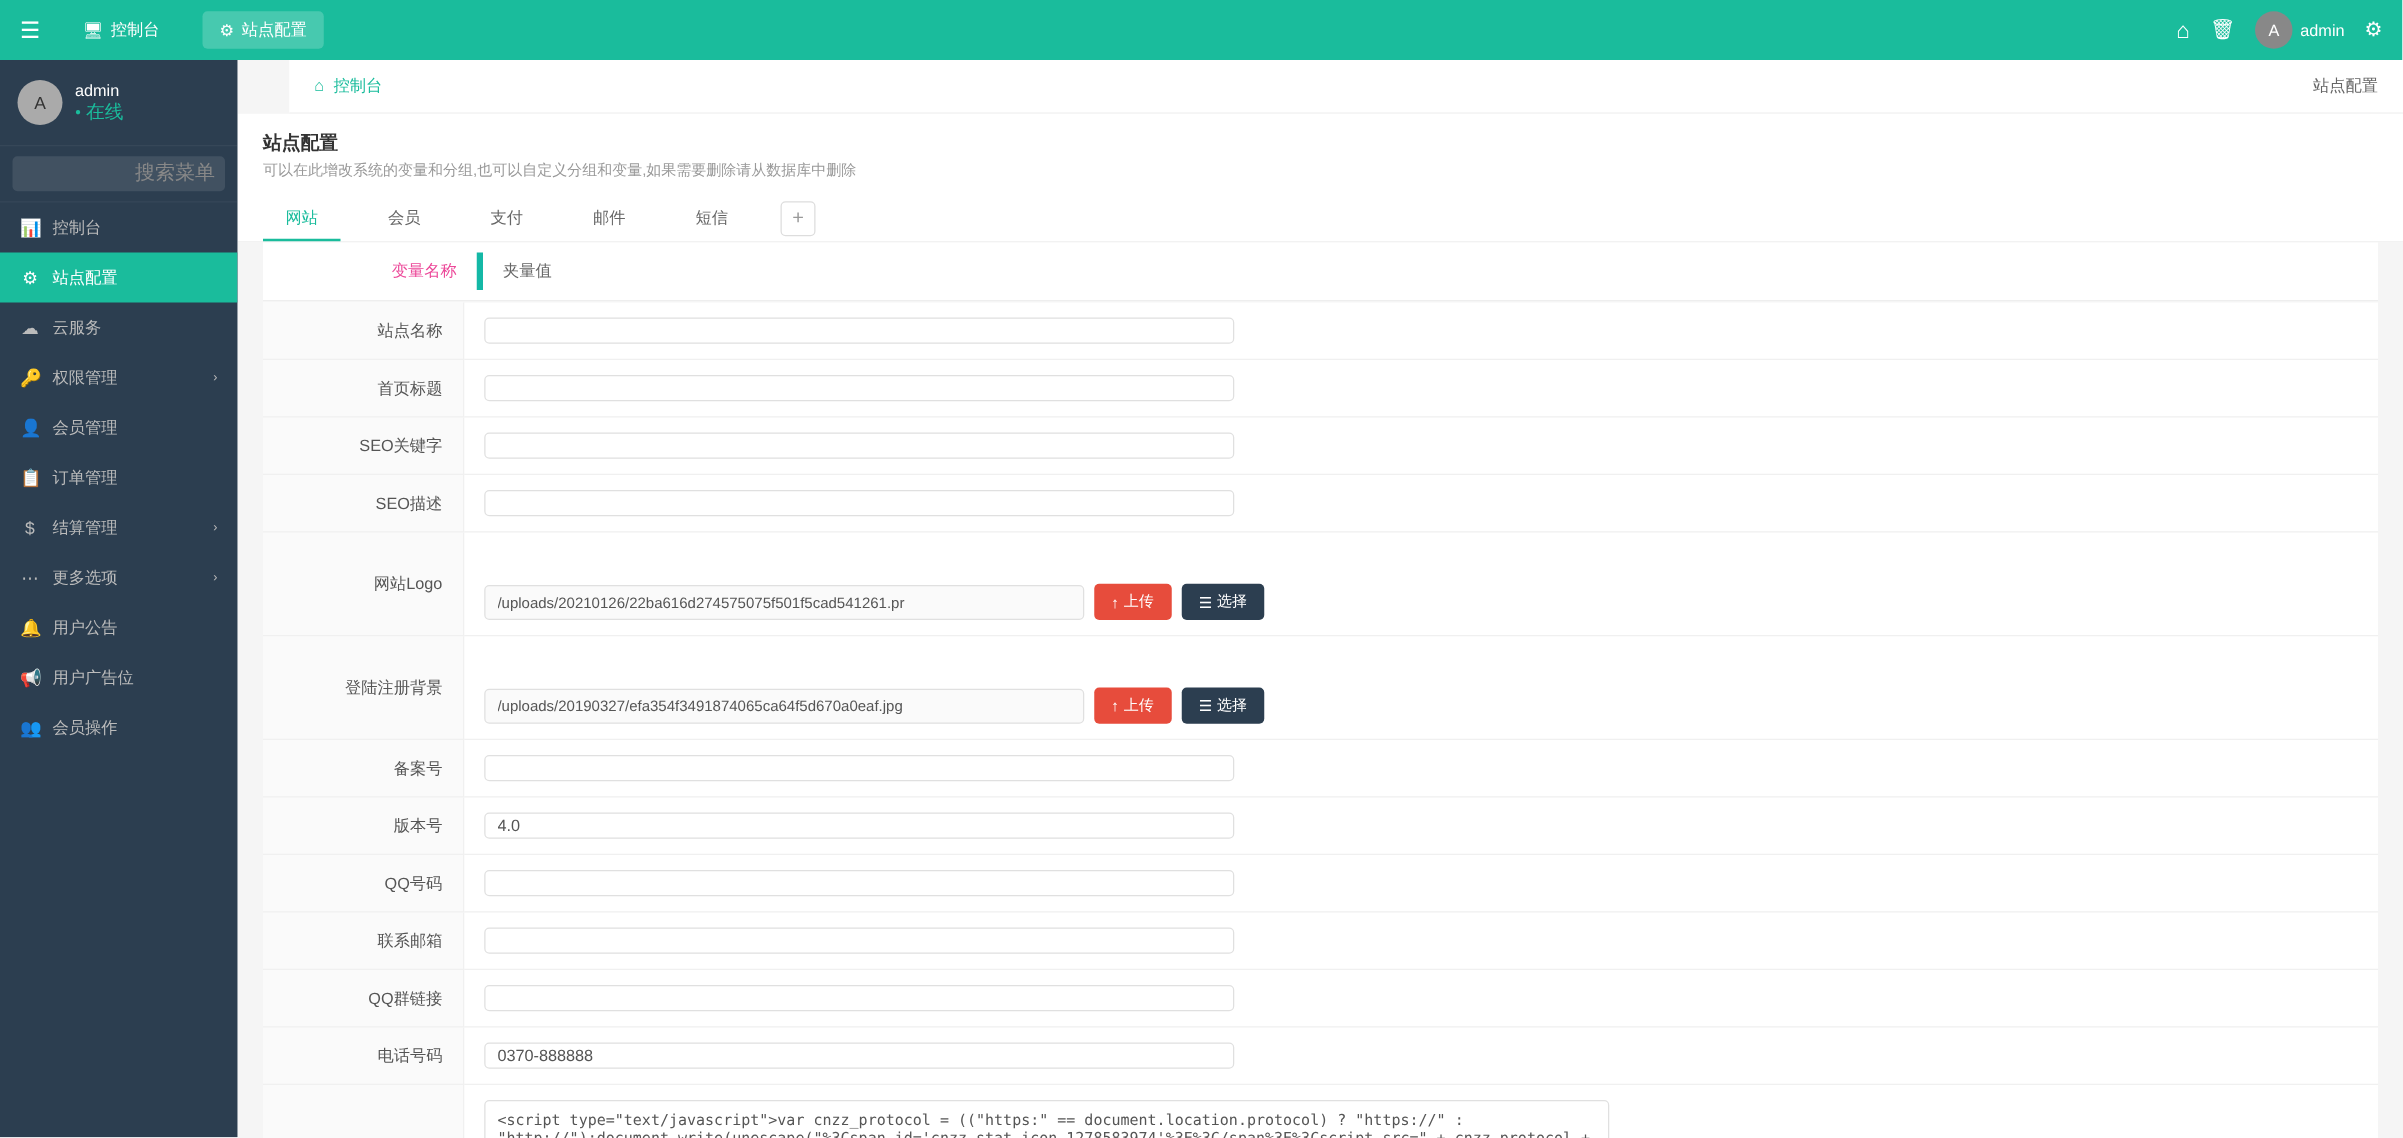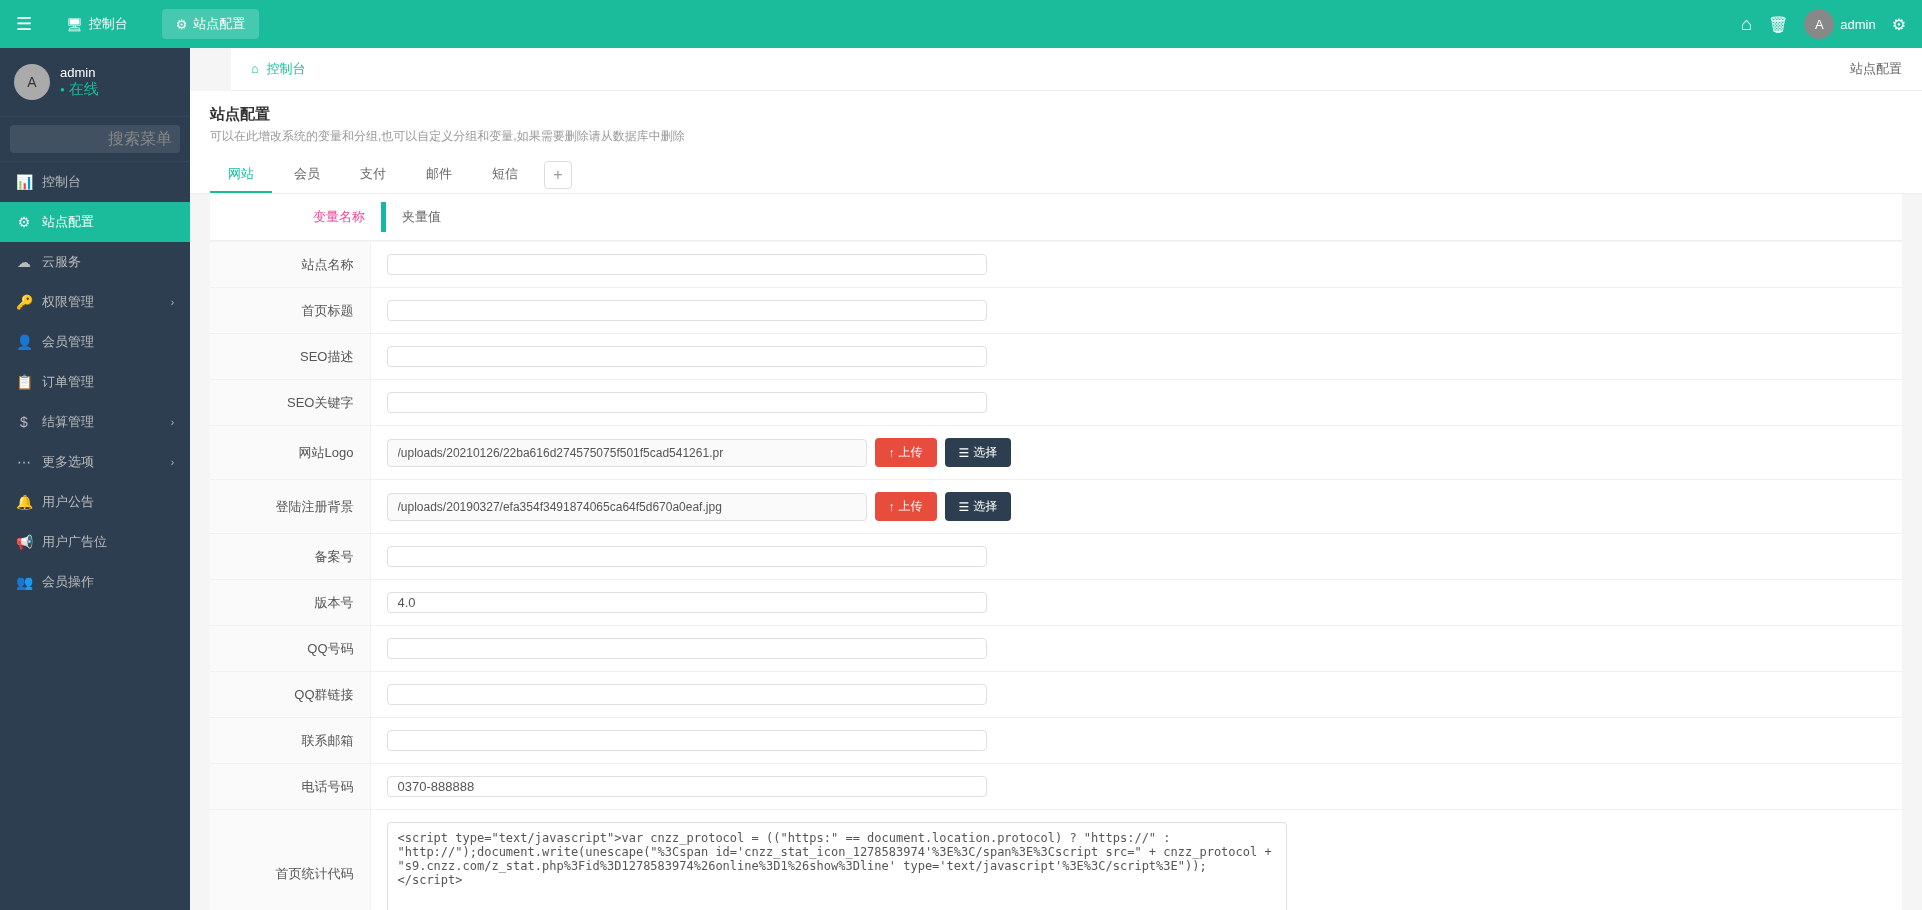--- a/index.html
+++ b/index.html
@@ -92,21 +92,21 @@
       border-bottom: 1px solid #eee;
       font-size: 13px;
       color: #666;
       margin-left: 41px;
     }
     .breadcrumb-bar a { color: #1abc9c; text-decoration: none; }
     .page-title { font-size: 15px; color: #333; font-weight: bold; margin-bottom: 4px; }
     .page-desc { font-size: 12px; color: #999; margin-bottom: 12px; }
 
     
-    .tabs { display: flex; align-items: center; gap: 0; }
+    .tabs { display: flex; align-items: center; gap: 16px; }
     .tab {
       padding: 8px 18px; cursor: pointer; font-size: 13px; color: #666;
       border-bottom: 2px solid transparent; margin-right: 4px;
     }
     .tab.active { color: #1abc9c; border-bottom-color: #1abc9c; }
     .tab-add {
       width: 28px; height: 28px; display: flex; align-items: center; justify-content: center;
       border: 1px solid #ddd; border-radius: 4px; cursor: pointer; color: #999; font-size: 16px; margin-left: 4px;
     }
 
@@ -124,21 +124,21 @@
     .form-table tr { border-bottom: 1px solid #f0f0f0; }
     .form-table td { padding: 12px 16px; vertical-align: middle; }
     .form-table td:first-child {
       width: 160px; color: #555; font-size: 13px; background: #fafafa;
       border-right: 1px solid #f0f0f0; text-align: right;
     }
     .form-input-wide {
       width: 100%; padding: 2px 10px;
       border: 1px solid #e0e0e0; border-radius: 4px; font-size: 13px; color: #555; outline: none;
     }
-    .file-input-group { display: flex; align-items: center; gap: 8px; }
+    .file-input-group { display: flex; align-items: center; gap: 8px; margin-top: 29px; }
     .file-path-input {
       flex: 1; max-width: 480px; padding: 6px 10px;
       border: 1px solid #e0e0e0; border-radius: 4px; font-size: 12px; color: #555; outline: none;
       background: #fafafa;
     }
     .btn-upload {
       padding: 6px 14px; background: #e74c3c; color: white; border: none;
       border-radius: 4px; cursor: pointer; font-size: 12px; display: flex; align-items: center; gap: 4px;
     }
     .btn-select {
@@ -325,28 +325,28 @@
           </tr>
 
           <tr>
             <td>首页标题</td>
             <td>
               <input type="text" class="form-input-wide" style="max-width: 600px;">
             </td>
           </tr>
 
           <tr>
+            <td>SEO关键字</td>
+            <td>
+              <input type="text" class="form-input-wide" style="max-width: 600px;">
+            </td>
+          </tr>
+
+          <tr>
             <td>SEO描述</td>
-            <td>
-              <input type="text" class="form-input-wide" style="max-width: 600px;">
-            </td>
-          </tr>
-
-          <tr>
-            <td>SEO关键字</td>
             <td>
               <input type="text" class="form-input-wide" style="max-width: 600px;">
             </td>
           </tr>
 
           <tr>
             <td>网站Logo</td>
             <td>
               <div class="file-input-group">
                 <input type="text" class="file-path-input" value="/uploads/20210126/22ba616d274575075f501f5cad541261.pr" style="">
@@ -394,28 +394,28 @@
           </tr>
 
           <tr>
             <td>QQ号码</td>
             <td>
               <input type="text" class="form-input-wide" style="max-width: 600px;">
             </td>
           </tr>
 
           <tr>
+            <td>联系邮箱</td>
+            <td>
+              <input type="text" class="form-input-wide" style="max-width: 600px;">
+            </td>
+          </tr>
+
+          <tr>
             <td>QQ群链接</td>
-            <td>
-              <input type="text" class="form-input-wide" style="max-width: 600px;">
-            </td>
-          </tr>
-
-          <tr>
-            <td>联系邮箱</td>
             <td>
               <input type="text" class="form-input-wide" style="max-width: 600px;">
             </td>
           </tr>
 
           <tr>
             <td>电话号码</td>
             <td>
               <input type="text" class="form-input-wide" value="0370-888888" style="max-width: 600px;">
             </td>

